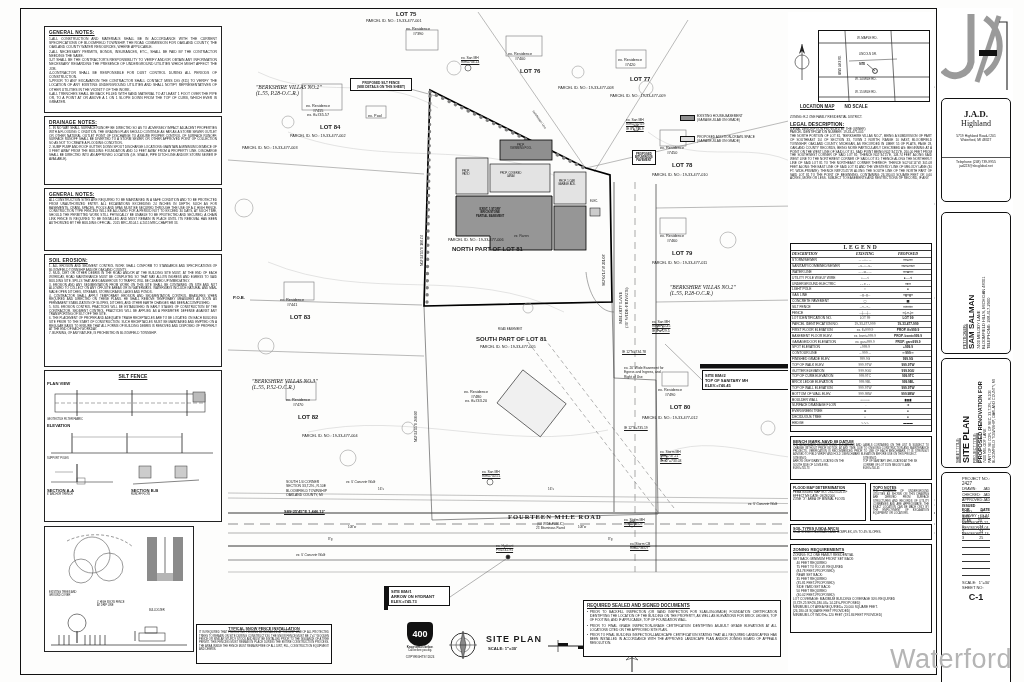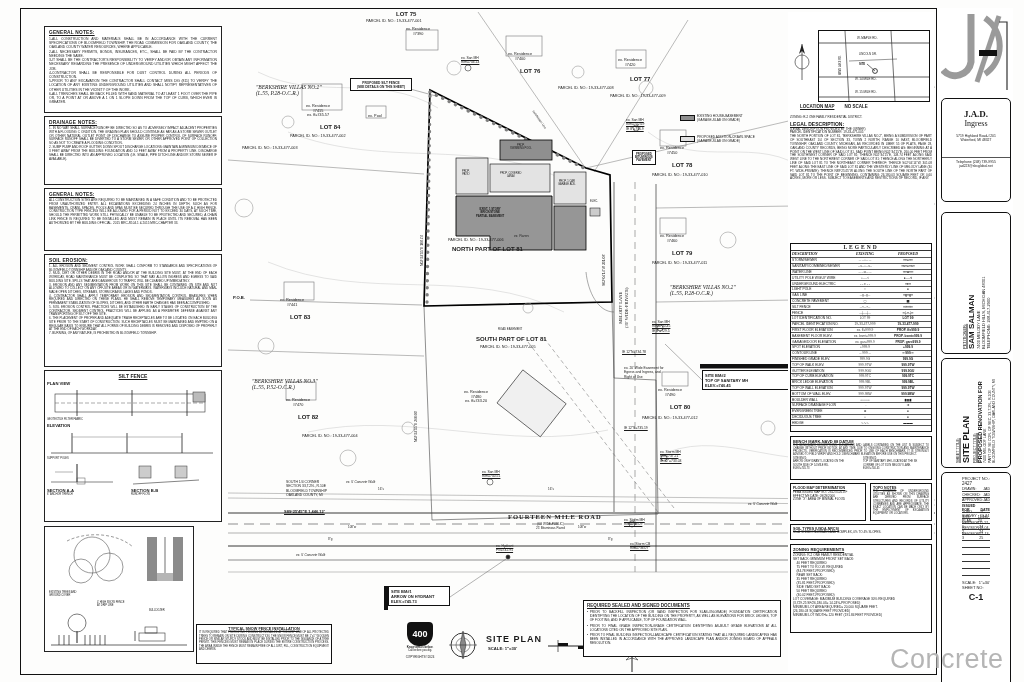--- a/index.html
+++ b/index.html
@@ -753,21 +753,21 @@
   <svg width="70" height="84" viewBox="0 0 70 84">
     <path d="M30,2 L30,50 A16,16 0 0 1 2,58" fill="none" stroke="#9a9a9a" stroke-width="7"></path>
     <path d="M36,70 L58,4" fill="none" stroke="#9a9a9a" stroke-width="5"></path>
     <path d="M44,6 A34,34 0 0 1 44,62" fill="none" stroke="#9a9a9a" stroke-width="6"></path>
     <rect x="38" y="38" width="18" height="6" fill="#111"></rect>
     <path d="M58,10 L66,10 L66,78" fill="none" stroke="#333" stroke-width="1.2"></path>
   </svg>
 </div>
 <div class="ab tb-box" style="left:941px;top:98px;width:70px;height:104px;z-index:5;text-align:center;padding-top:10px">
   <div class="t9 b ser">J.A.D.</div>
-  <div class="t8 ser">Ingress</div>
+  <div class="t8 ser">Highland</div>
   <div class="t34" style="margin-top:6px">5719 Highland Road-#201</div>
   <div class="t34">Waterford, MI 48327</div>
   <div class="t34" style="margin-top:14px;border-top:.5px solid #555;padding-top:2px">Telephone (248) 739-9955</div>
   <div class="t34">jad223@sbcglobal.net</div>
 </div>
 
 <div class="ab tb-box" style="left:941px;top:212px;width:70px;height:142px;z-index:5">
   <div class="rotwrap" style="width:132px">
     <div class="t4 u">PETITIONER:</div>
     <div class="t8 b">SAM SALMAN</div>
@@ -841,13 +841,13 @@
   <div class="blankline"></div>
   <div class="blankline"></div>
   <div style="display:flex;justify-content:space-between;margin-top:4px" class="t4">
     <span>SCALE:</span>
     <span>1"=30'</span>
   </div>
   <div class="t4">SHEET NO:</div>
   <div class="t9 b c" style="margin-top:2px">C-1</div>
 </div>
 
-<div class="ab" style="left:890px;top:644px;font-size:27px;color:#b5b5b5;z-index:9;letter-spacing:.5px">Concrete</div>
+<div class="ab" style="left:890px;top:644px;font-size:27px;color:#b5b5b5;z-index:9;letter-spacing:.5px">Waterford</div>
 
 </body></html>

